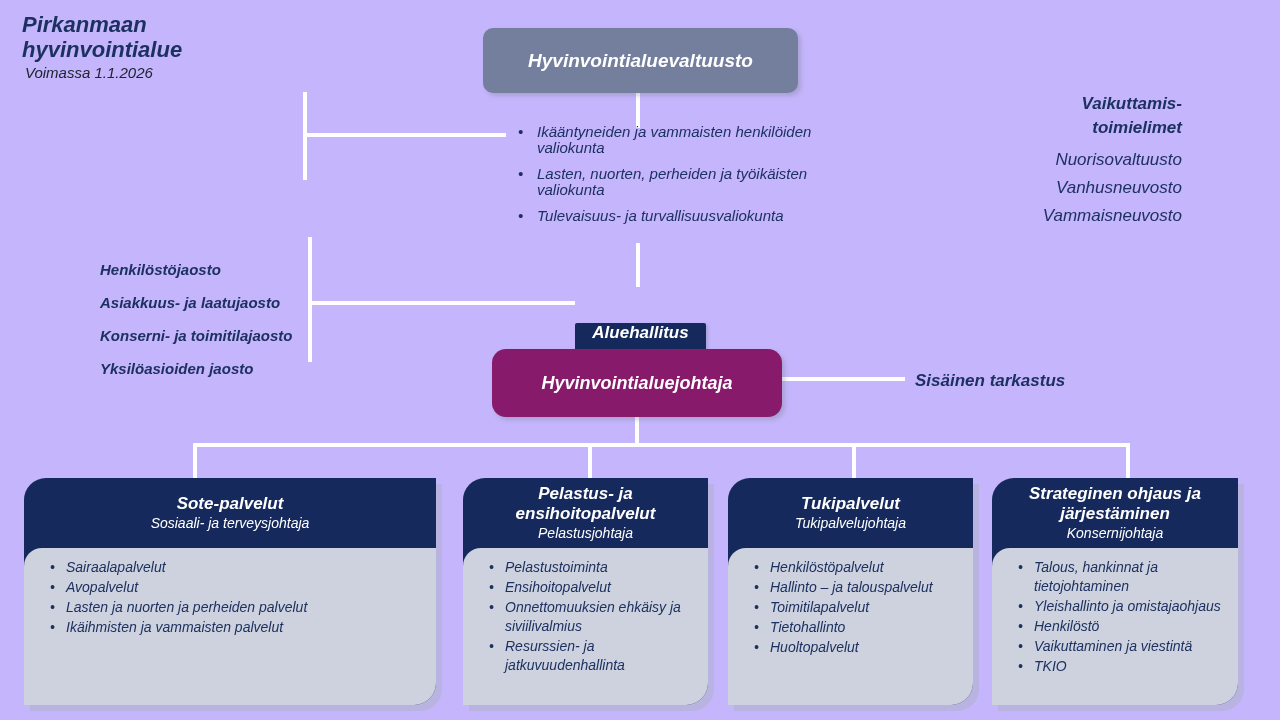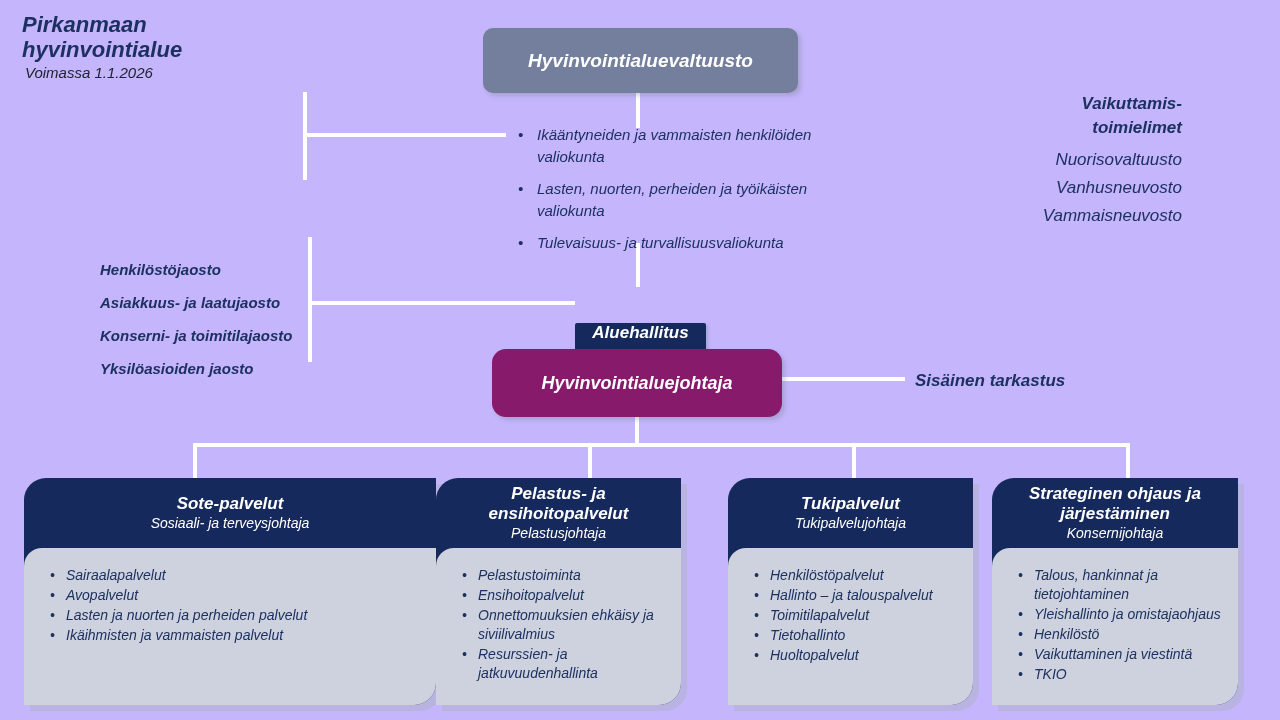--- a/index.html
+++ b/index.html
@@ -15,21 +15,21 @@
   .line { position:absolute; background:#ffffff; }
   .v { width:4px; } .h { height:4px; }
 
   
   .council-box { position:absolute; left:483px; top:28px; width:315px; height:65px;
     background:#737f9c; border-radius:10px; display:flex; align-items:center; justify-content:center;
     color:#fff; font-weight:bold; font-size:19px; box-shadow:3px 3px 4px rgba(120,125,140,.35); }
 
   
   .committees { position:absolute; left:512px; top:124px; width:345px; color:#1d3160; font-size:15px; }
-  .committees li { list-style:none; position:relative; padding-left:25px; line-height:22px; margin-bottom:10px; }
+  .committees li { list-style:none; position:relative; padding-left:25px; line-height:16px; margin-bottom:10px; }
   .committees li::before { content:"•"; position:absolute; left:6px; }
 
   
   .oversight { position:absolute; left:100px; top:92px; width:210px; color:#1d3160; font-size:15px; }
   .oversight div { line-height:21px; }
   .oversight div.bold { font-weight:bold; }
   .oversight div:nth-child(4) { margin-top:11px; }
 
   
   .influence { position:absolute; left:1020px; top:92px; width:162px; color:#1d3160;text-align:right; }
@@ -46,28 +46,28 @@
     border-radius:2px; box-shadow:2px 2px 3px rgba(120,125,140,.35);margin-top:36px; }
   .director-box { position:absolute; left:492px; top:349px; width:290px; height:68px; background:#871a6b;
     border-radius:14px; display:flex; align-items:center; justify-content:center; color:#fff; font-weight:bold;
     font-size:18px; box-shadow:3px 3px 4px rgba(120,125,140,.35); }
   .internal-audit { position:absolute; left:915px; top:371px; color:#1d3160; font-weight:bold; font-size:17px; }
 
   
   .division { position:absolute; top:478px; height:227px; background:#16295c;
     border-radius:22px 0 22px 0; box-shadow:6px 6px 0 rgba(173,178,192,.45); }
   .division:nth-child(1) { left:24px;  width:412px; }
-  .division:nth-child(2) { left:436px; width:245px; }
+  .division:nth-child(2) { left:463px; width:245px; }
   .division:nth-child(3) { left:728px; width:245px; }
   .division:nth-child(4) { left:992px; width:246px; }
   .division-header { height:70px; display:flex; flex-direction:column; align-items:center; justify-content:center;
     color:#fff; text-align:center; padding:0 10px; }
   .division-title { font-weight:bold; font-size:17px; line-height:20px; }
   .division-subtitle { font-size:14px; line-height:18px; }
-  .division-body { height:157px; background:#cdd2de; border-radius:18px 0 22px 0; padding:18px 10px 0 24px;
+  .division-body { height:157px; background:#cdd2de; border-radius:18px 0 22px 0; padding:10px 10px 0 24px;
     color:#1d3160; font-size:14px; }
   .division-body li { list-style:none; position:relative; padding-left:18px; line-height:19px; margin-bottom:1px; }
   .division-body li::before { content:"•"; position:absolute; left:2px; }
 </style>
 </head>
 <body>
 
 <div class="stage">
 
   <div class="line v" style="left:636px; top:93px;  height:35px;"></div>

